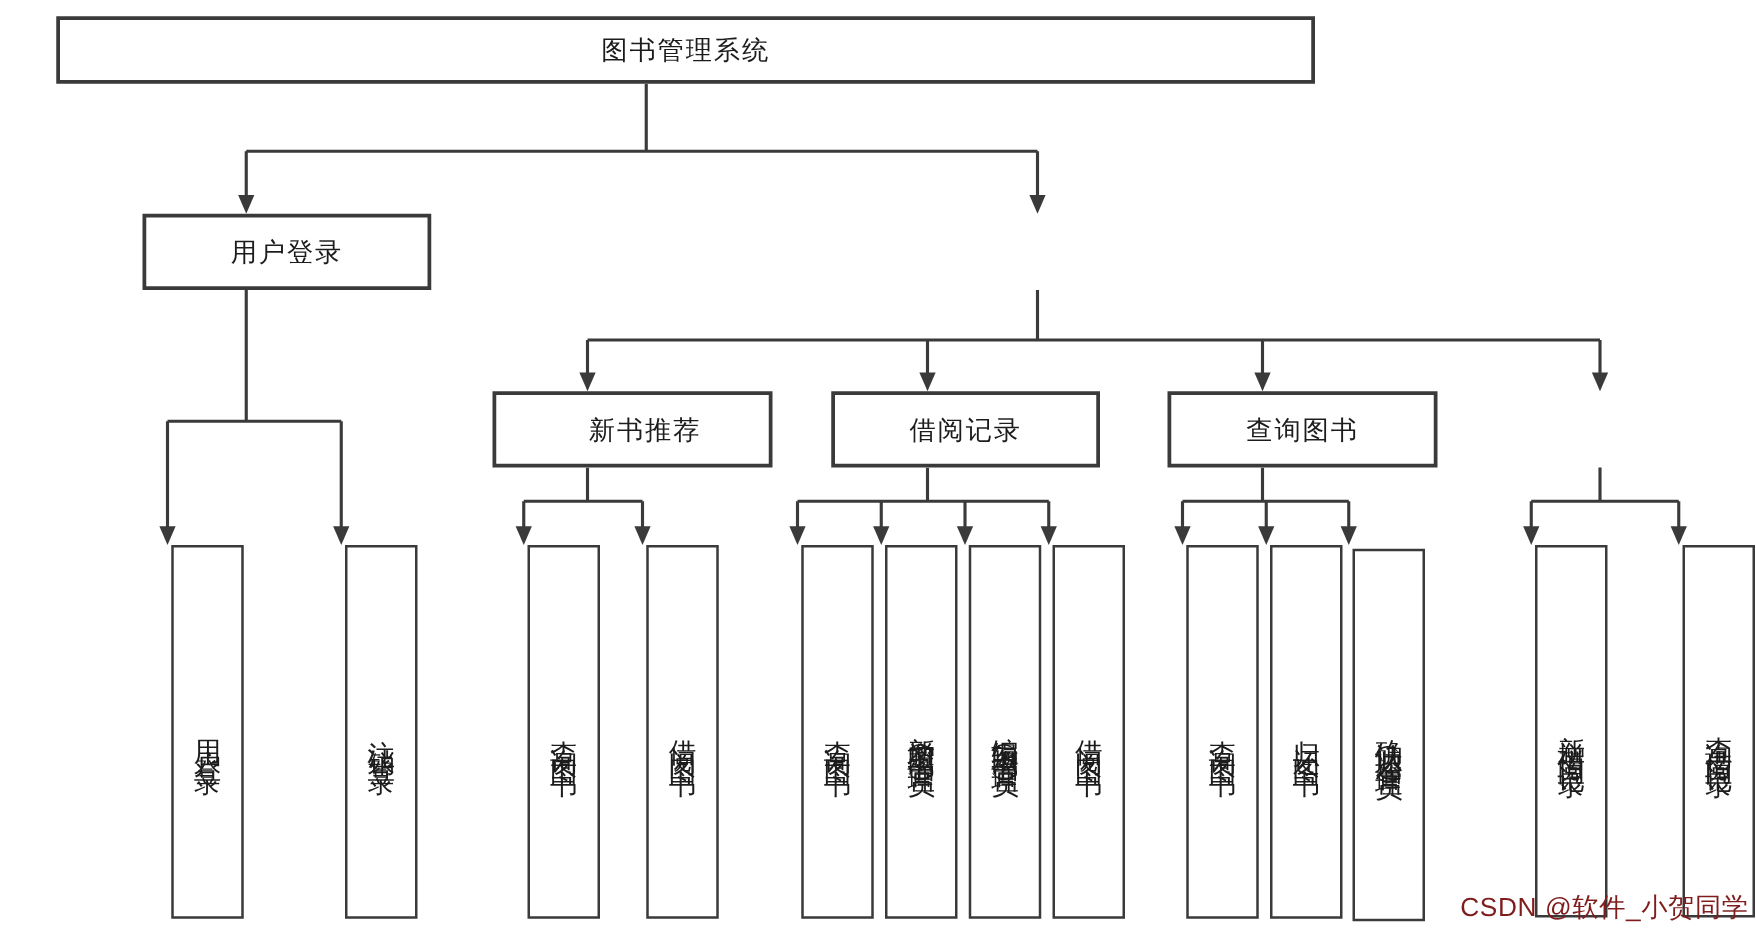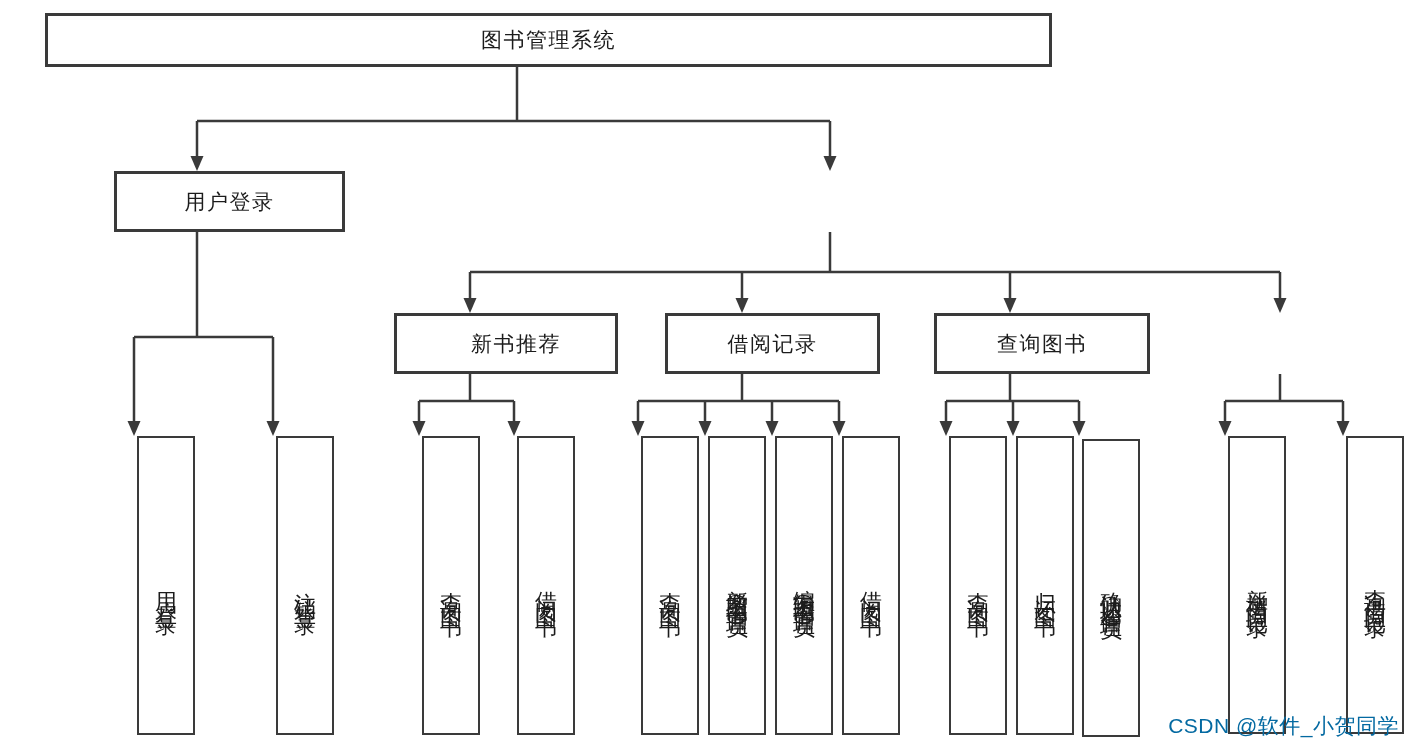--- a/index.html
+++ b/index.html
@@ -38,21 +38,21 @@
     letter-spacing:8px;
     line-height:1;
     display:block;
     margin-bottom:-8px; 
   }
   .watermark{
     position:absolute;
     right:6px;
     top:712px;
     z-index:5;
-    color:#0369a1;
+    color:#7f1d1d;
     font-size:21px;
     letter-spacing:0.5px;
     white-space:nowrap;
   }
 </style>
 </head>
 <body>
 
 <div id="page">
 

